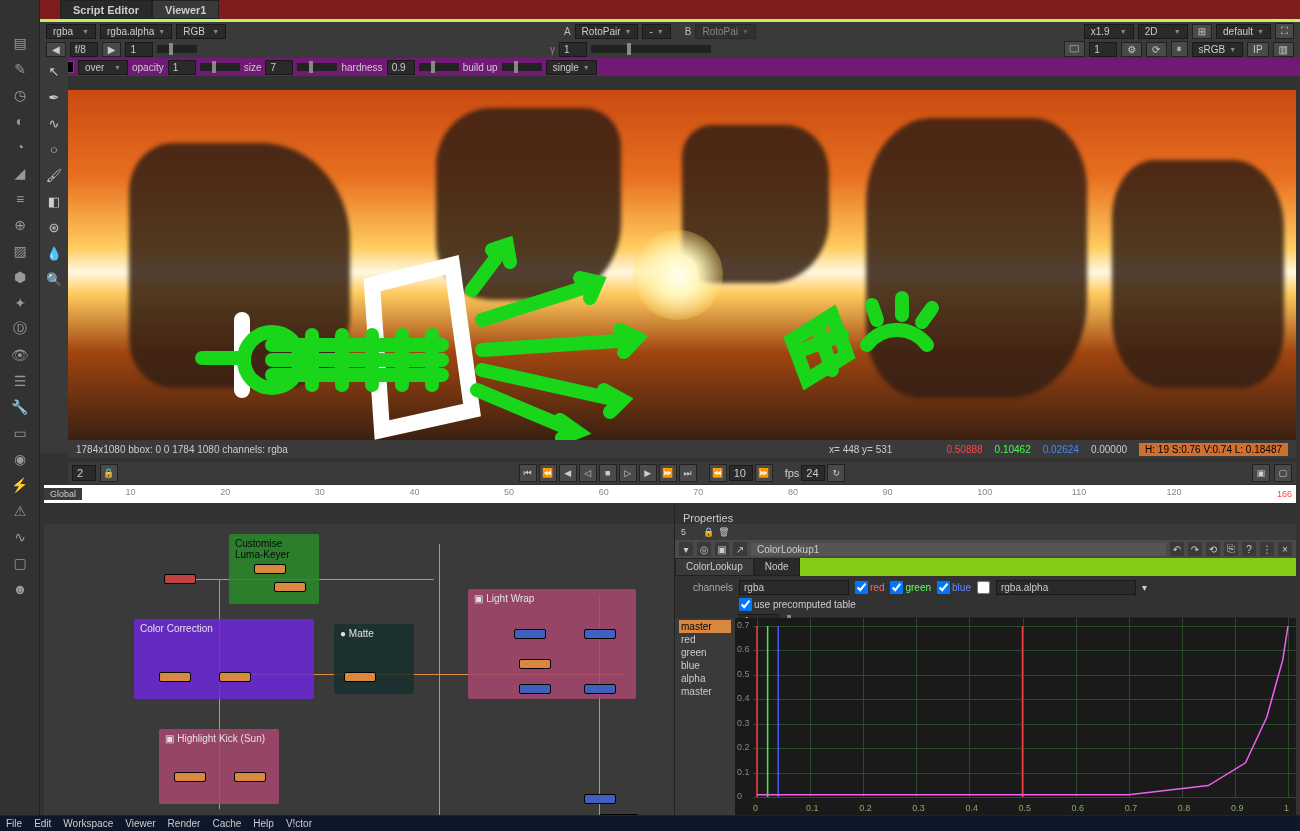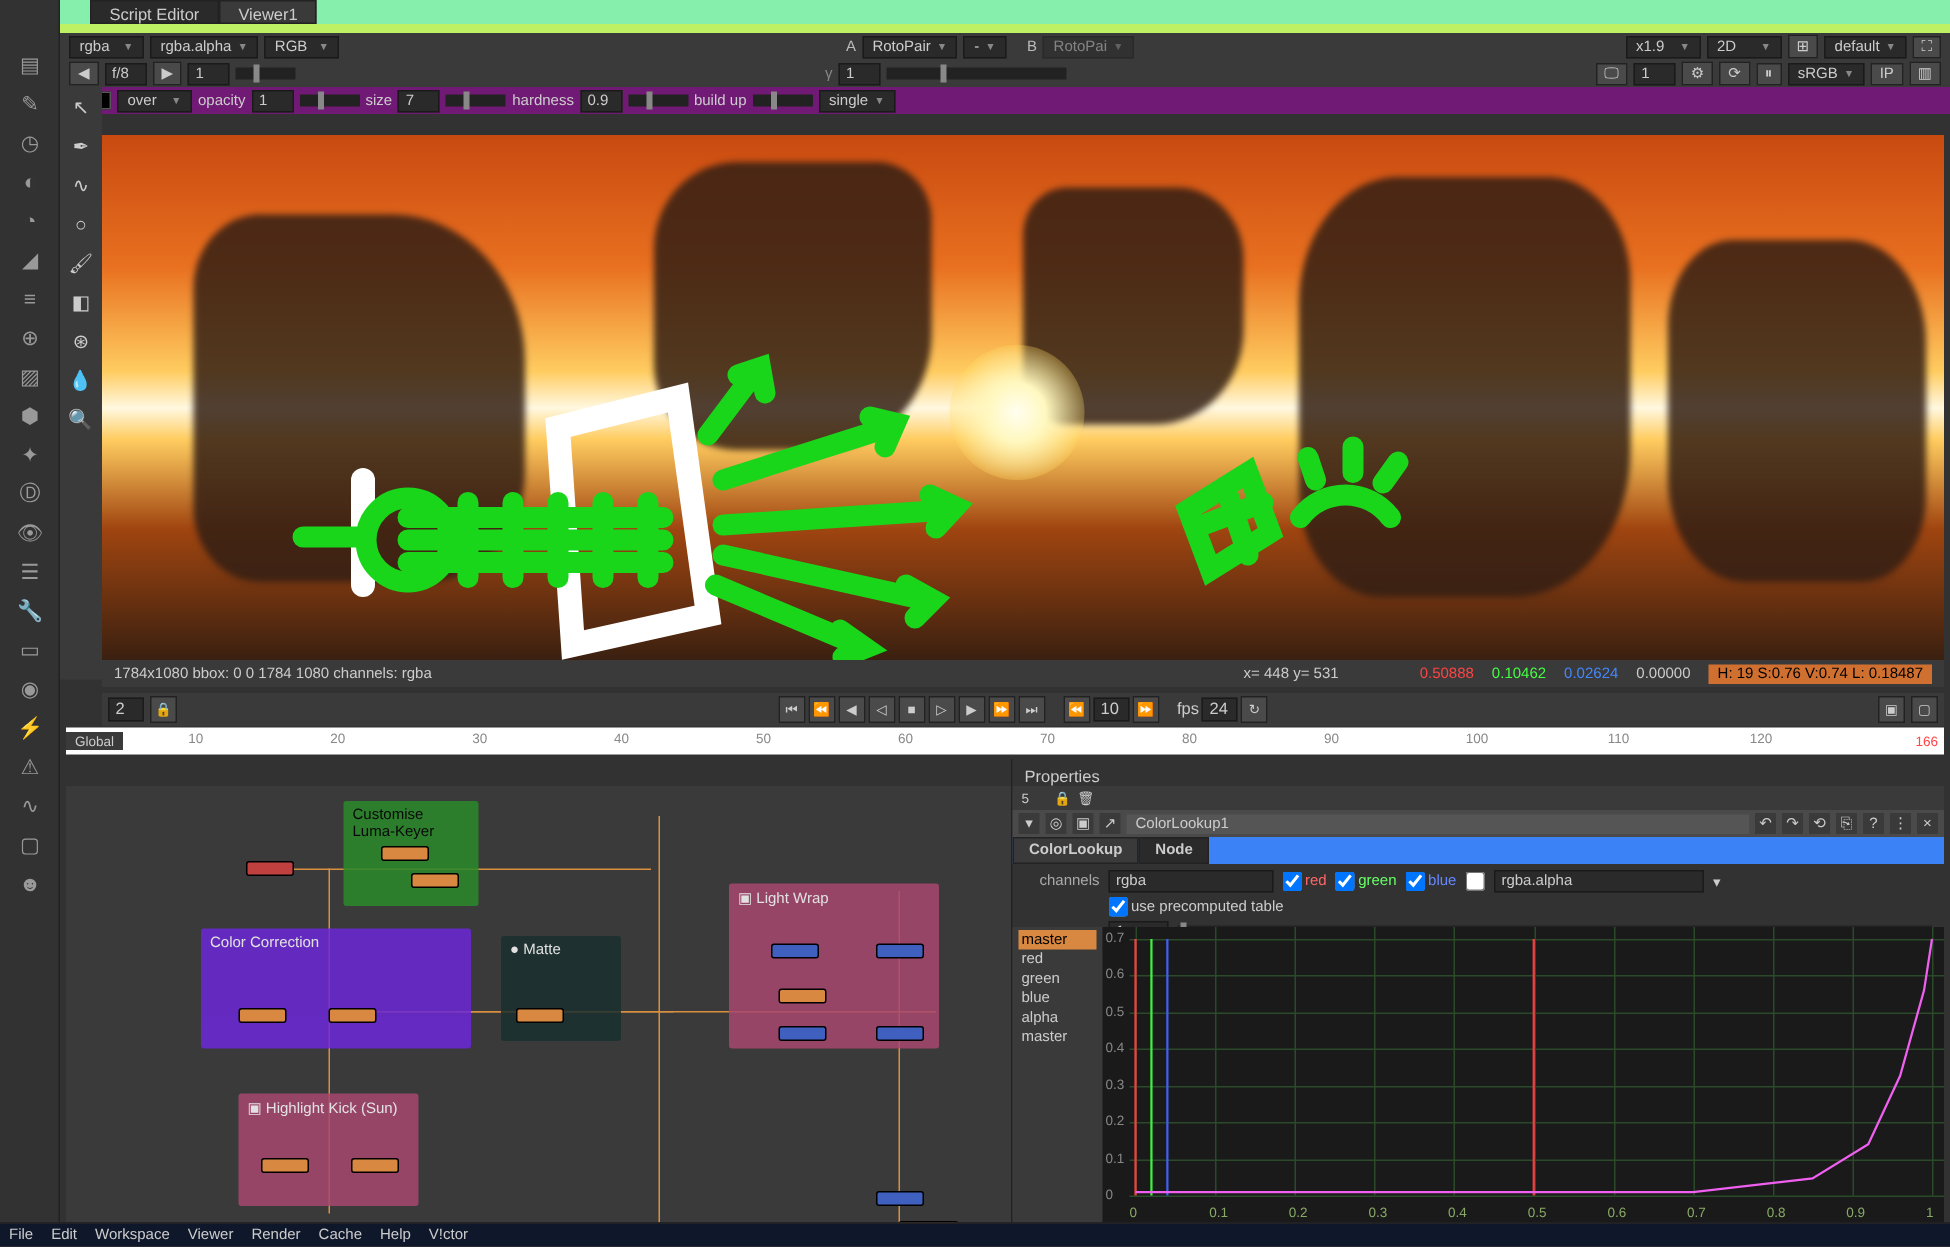--- a/index.html
+++ b/index.html
@@ -6,21 +6,21 @@
 body { background: #323232; color: #ccc; font-size: 11px; overflow: hidden; width: 1300px; height: 831px; position: relative; }
 
 
 .left-rail { position: absolute; left: 0; top: 0; width: 40px; height: 815px; background: #323232; border-right: 1px solid #222; padding-top: 30px; }
 .left-rail .rail-icon { width: 40px; height: 26px; display: flex; align-items: center; justify-content: center; color: #999; font-size: 14px; cursor: pointer; }
 
 
 .main { position: absolute; left: 40px; top: 0; right: 0; bottom: 16px; }
 
 
-.tabs-row { height: 22px; background: #86efac; display: flex; border-bottom: 6px solid #bef264; padding-left: 20px;}
+.tabs-row { height: 22px; background: #7f1d1d; display: flex; border-bottom: 3px solid #bef264; padding-left: 20px; font-weight: bold;}
 .tab { padding: 3px 12px; background: #2a2a2a; border: 1px solid #222; color: #ccc; cursor: pointer; font-size: 11px; }
 .tab.active { background: #3a3a3a; }
 
 
 .ctrl-row { height: 18px; background: #3a3a3a; display: flex; align-items: center; padding: 0 6px; gap: 4px; font-size: 10px; }
 .ctrl-row .dropped { background: #2a2a2a; border: 1px solid #1a1a1a; padding: 1px 6px; color: #ccc; min-width: 50px; display: inline-flex; align-items: center; justify-content: space-between; }
 .ctrl-row .dropped::after { content: "▼"; font-size: 7px; margin-left: 4px; color: #888; }
 .ctrl-row .btn-sm { background: #4a4a4a; border: 1px solid #222; padding: 1px 5px; }
 .ctrl-row .spacer { flex: 1; }
 .ctrl-row .numbox { background: #2a2a2a; border: 1px solid #1a1a1a; padding: 1px 4px; min-width: 28px; text-align: left;}
@@ -95,21 +95,21 @@
 .n-blue { background: #4060c0; }
 .wire { position: absolute; background: #d89040; height: 1px; }
 .wire-v { width: 1px; height: auto; }
 
 
 .props-header { height: 18px; background: #323232; display: flex; align-items: flex-end; padding: 0 8px; font-size: 11px;}
 .props-toolbar { height: 16px; background: #3a3a3a; display: flex; align-items: center; padding: 0 6px; gap: 4px; font-size: 9px;}
 .props-node-header { height: 18px; background: #4a4a4a; display: flex; align-items: center; padding: 0 4px; gap: 4px; font-size: 10px;}
 .props-node-header .nodename { background: #555; padding: 1px 6px; flex: 1;}
 .props-node-header .icon-sm { width: 14px; height: 14px; background: #3a3a3a; display: flex; align-items: center; justify-content: center;}
-.props-tabs { height: 18px; background: #3b82f6; display: flex; font-weight: bold; }
+.props-tabs { height: 18px; background: #84cc16; display: flex; }
 .props-tabs .ptab { padding: 2px 10px; background: #2a2a2a; border: 1px solid #222; font-size: 10px; cursor:pointer;}
 .props-tabs .ptab.active { background: #3a3a3a;}
 .props-body { padding: 4px 8px; font-size: 10px;}
 .props-row { display: flex; align-items: center; gap: 6px; margin-bottom: 3px;}
 .props-row .plabel { width: 50px; text-align: right; color: #aaa;}
 .props-row .pinput { background: #2a2a2a; border: 1px solid #1a1a1a; padding: 1px 4px; min-width: 40px;}
 .props-row .chk { display: inline-flex; align-items: center; gap: 2px;}
 .props-row .x-col { color: #f66;}
 .props-row .g-col { color: #6f6;}
 .props-row .b-col { color: #68f;}
@@ -330,21 +330,21 @@
         <div class="wire" style="left:140px;top:55px;width:250px"></div>
         <div class="wire wire-v" style="left:175px;top:55px;height:230px"></div>
         <div class="wire" style="left:175px;top:150px;width:230px"></div>
         <div class="wire wire-v" style="left:395px;top:20px;height:290px"></div>
         <div class="wire" style="left:260px;top:150px;width:320px"></div>
         <div class="wire wire-v" style="left:555px;top:70px;height:240px"></div>
 
         <div class="node-box backdrop bd-green" style="left:185px;top:10px;width:90px;height:70px">Customise Luma-Keyer</div>
         <div class="node-box backdrop bd-blue" style="left:90px;top:95px;width:180px;height:80px">Color Correction</div>
         <div class="node-box backdrop bd-dark" style="left:290px;top:100px;width:80px;height:70px"><span style="color:#fff">● </span><span>Matte</span></div>
-        <div class="node-box backdrop bd-pink" style="left:442px;top:65px;width:140px;height:110px">▣ <span>Light Wrap</span></div>
+        <div class="node-box backdrop bd-pink" style="left:424px;top:65px;width:168px;height:110px">▣ <span>Light Wrap</span></div>
         <div class="node-box backdrop bd-pink2" style="left:115px;top:205px;width:120px;height:75px">▣ <span>Highlight Kick (Sun)</span></div>
 
         <div class="node-small n-red" style="left:120px;top:50px"></div>
         <div class="node-small n-orange" style="left:210px;top:40px"></div>
         <div class="node-small n-orange" style="left:230px;top:58px"></div>
         <div class="node-small n-orange" style="left:115px;top:148px"></div>
         <div class="node-small n-orange" style="left:175px;top:148px"></div>
         <div class="node-small n-orange" style="left:300px;top:148px"></div>
         <div class="node-small n-blue" style="left:470px;top:105px"></div>
         <div class="node-small n-blue" style="left:540px;top:105px"></div>

